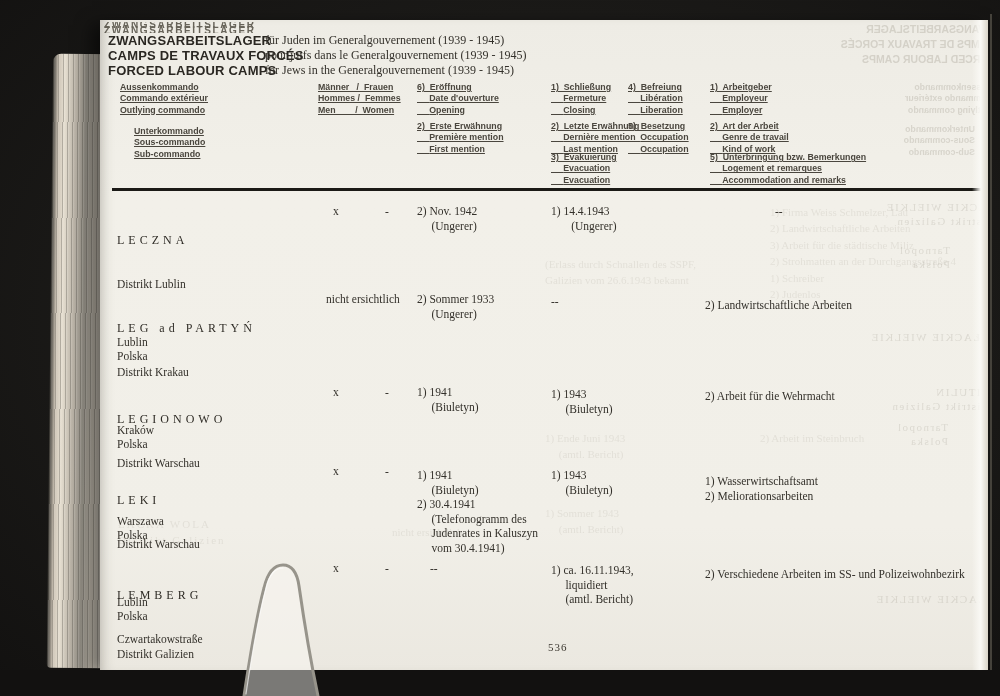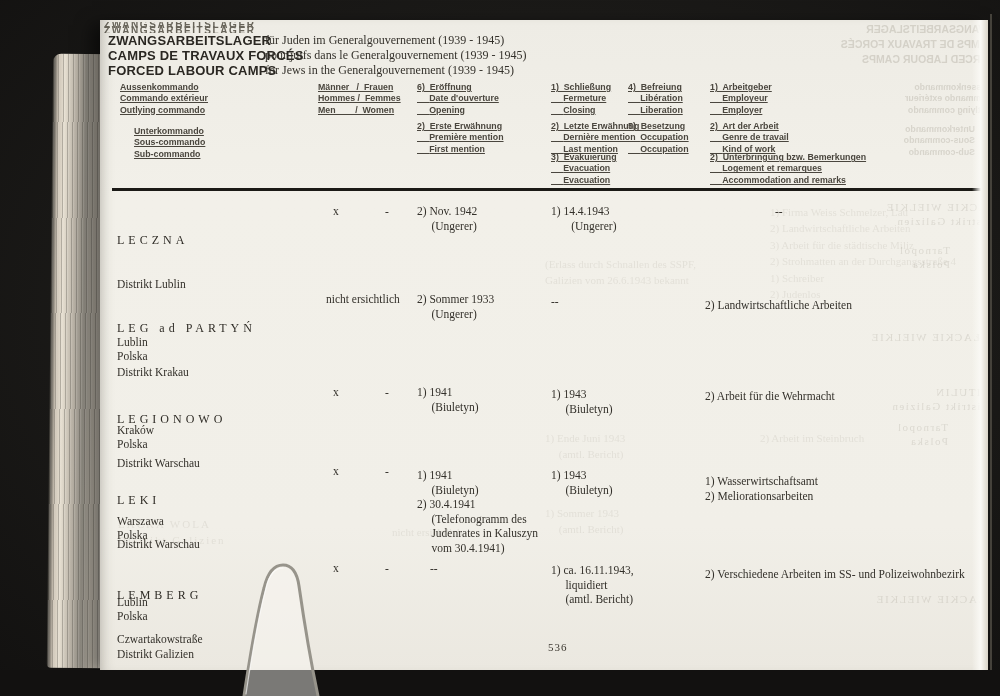--- a/index.html
+++ b/index.html
@@ -103,21 +103,21 @@
      Liberation</div>
     <div class="hd" style="left:528px;top:101px">5)  Besetzung
      Occupation
      Occupation</div>
     <div class="hd" style="left:610px;top:62px">1)  Arbeitgeber
      Employeur
      Employer</div>
     <div class="hd" style="left:610px;top:101px">2)  Art der Arbeit
      Genre de travail
      Kind of work</div>
-    <div class="hd" style="left:610px;top:132px">2)  Unterbringung bzw. Bemerkungen
+    <div class="hd" style="left:610px;top:132px">5)  Unterbringung bzw. Bemerkungen
      Logement et remarques
      Accommodation and remarks</div>
 
     <div class="rule"></div>
 
     <div class="entry e0">
       <div class="cell cname">
         <div class="nm">LECZNA</div>
         <div class="sub1">Distrikt Lublin</div>
         <div class="loc">Lublin

